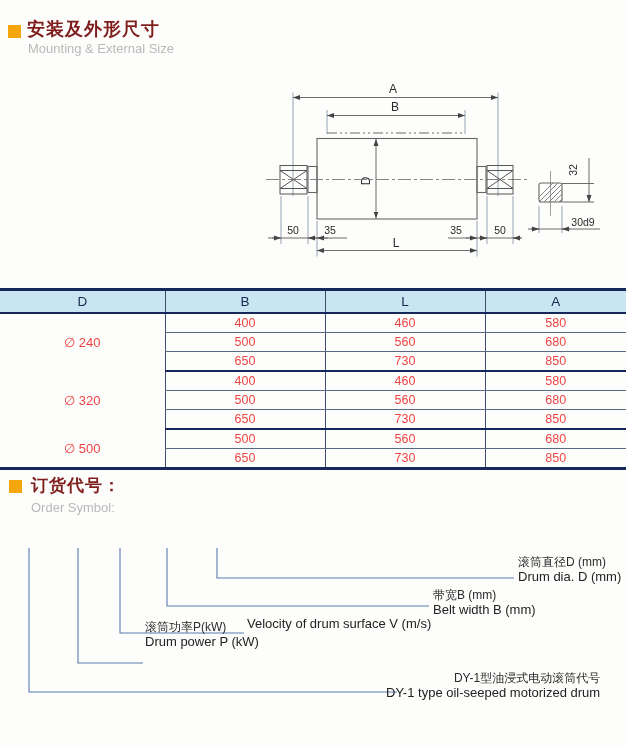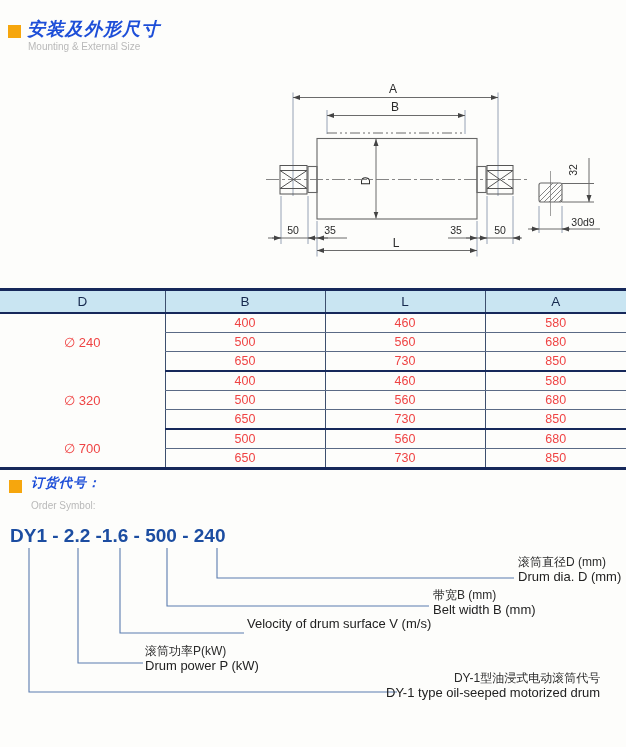--- a/index.html
+++ b/index.html
@@ -1,22 +1,22 @@
 <!DOCTYPE html>
 <html lang="zh"><head>
 <meta charset="utf-8">
 <style>
   html,body{margin:0;padding:0;}
   body{width:626px;height:747px;background:#fdfdfb;font-family:"Liberation Sans",sans-serif;}
   #page{position:relative;width:626px;height:747px;overflow:hidden;background:#fdfdfb;}
 
   
   .sq{position:absolute;width:13px;height:13px;background:#f6a60d;}
-  .title-cn{position:absolute;color:#1d4ed8;font-weight:bold;font-size:18px;letter-spacing:1px;white-space:nowrap;font-style:italic;}
-  .title-en{position:absolute;color:#b9b9b9;font-size:10px;white-space:nowrap;}
+  .title-cn{position:absolute;color:#7f1d1d;font-weight:bold;font-size:18px;letter-spacing:1px;white-space:nowrap;}
+  .title-en{position:absolute;color:#b9b9b9;font-size:13px;white-space:nowrap;}
 
   
   table.spec{position:absolute;left:0;top:288px;width:626px;border-collapse:collapse;table-layout:fixed;
     border-top:3px solid #16285a;border-bottom:3px solid #16285a;}
   table.spec th{background:#c9e5f2;color:#16294e;font-weight:normal;font-size:13.5px;height:21px;
     border-bottom:2px solid #16285a;text-align:center;padding:0;}
   table.spec td{font-size:12.5px;color:#ef4444;text-align:center;height:18px;padding:0;
     border-bottom:1px solid #5a6a85;}
   table.spec th.vb,table.spec td.vb{border-left:1.2px solid #3d4f6e;}
   table.spec td.dcell{font-size:13px;border-bottom:none;margin-top:32px;}
@@ -180,59 +180,58 @@
       <td class="vb">500</td>
       <td class="vb">560</td>
       <td class="vb">680</td>
     </tr>
     <tr class="gsep">
       <td class="vb">650</td>
       <td class="vb">730</td>
       <td class="vb">850</td>
     </tr>
     <tr>
-      <td class="dcell" rowspan="2">∅ 700</td>
+      <td class="dcell" rowspan="2">∅ 500</td>
       <td class="vb">500</td>
       <td class="vb">560</td>
       <td class="vb">680</td>
     </tr>
     <tr class="last">
       <td class="vb">650</td>
       <td class="vb">730</td>
       <td class="vb">850</td>
     </tr>
   </tbody>
     </table>
 
   <div class="sq" style="left:9px;top:480px;"></div>
-  <div class="title-cn" style="left:31px;top:474px;font-size:13px;">订货代号：</div>
+  <div class="title-cn" style="left:31px;top:474px;font-size:17px;">订货代号：</div>
   <div class="title-en" style="left:31px;top:500px;">Order Symbol:</div>
 
-  <div class="code">DY1 - 2.2 -1.6 - 500 - 240</div>
 
   <svg style="top:546px;" width="626" height="158" viewBox="0 546 626 158">
     <polyline class="cl" points="217,548 217,578 514,578"></polyline>
     <polyline class="cl" points="167,548 167,606 429,606"></polyline>
     <polyline class="cl" points="120,548 120,633 244,633"></polyline>
     <polyline class="cl" points="78,548 78,663 143,663"></polyline>
     <polyline class="cl" points="29,548 29,692 397,692"></polyline>
   </svg>
 
   <div class="co" style="left:433px;top:588px;">
     <div class="co-cn">带宽B (mm)</div>
     <div class="co-en">Belt width B (mm)</div>
   </div>
   <div class="co" style="left:518px;top:555px;">
     <div class="co-cn">滚筒直径D (mm)</div>
     <div class="co-en">Drum dia. D (mm)</div>
   </div>
   <div class="co" style="left:247px;top:616px;">
     <div class="co-en">Velocity of drum surface V (m/s)</div>
   </div>
-  <div class="co" style="left:145px;top:644px;">
+  <div class="co" style="left:145px;top:620px;">
     <div class="co-cn">滚筒功率P(kW)</div>
     <div class="co-en">Drum power P (kW)</div>
   </div>
   <div class="co" style="left:386px;top:671px;text-align:right;">
     <div class="co-cn">DY-1型油浸式电动滚筒代号</div>
     <div class="co-en">DY-1 type oil-seeped motorized drum</div>
   </div>
 
 </div>
 

